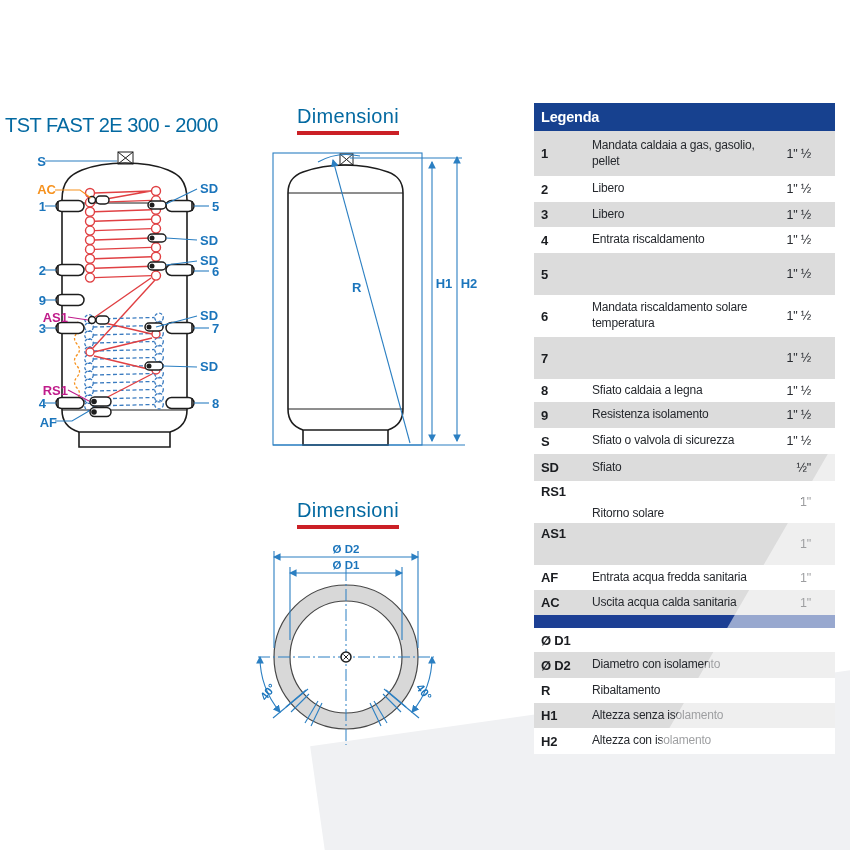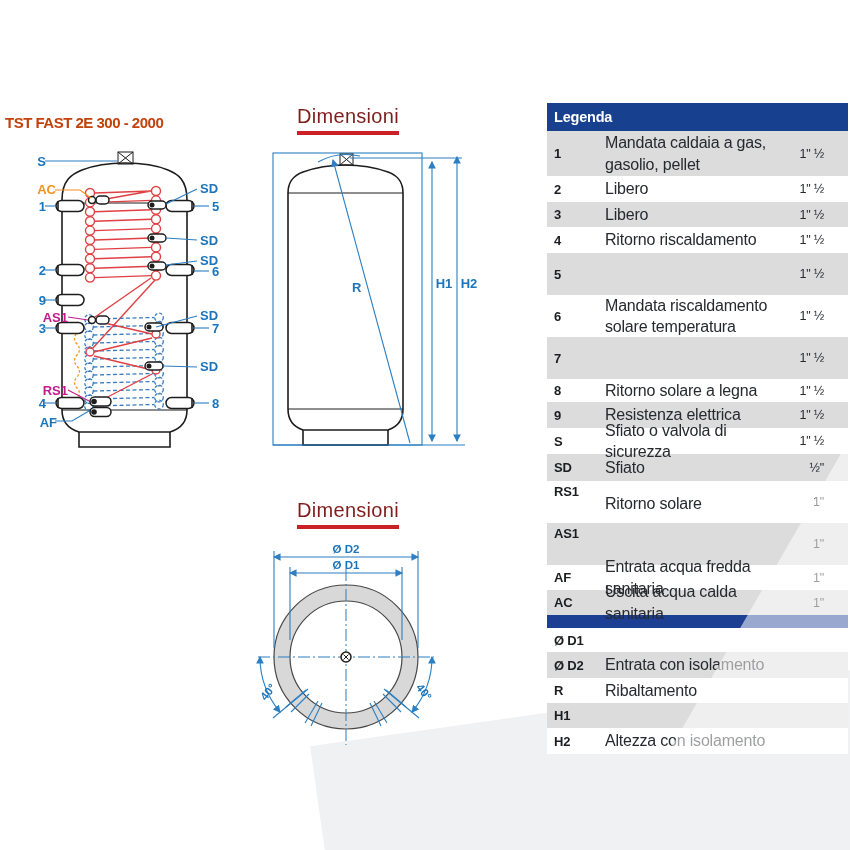--- a/index.html
+++ b/index.html
@@ -1,22 +1,22 @@
 <!DOCTYPE html>
 <html><head>
 <meta charset="utf-8">
 <style>
   html,body{margin:0;padding:0;background:#ffffff;}
   .page{position:relative;width:850px;height:850px;overflow:hidden;
         font-family:"Liberation Sans","DejaVu Sans",sans-serif;background:#ffffff;}
   .swoosh{position:absolute;right:-120px;bottom:-180px;width:640px;height:330px;
           background:#f0f1f3;transform:rotate(-8deg);}
-  .page-title{position:absolute;left:5px;top:114px;font-size:15px;font-weight:700;
-              letter-spacing:-0.5px;color:#c2410c;white-space:nowrap;}
-  .dim-heading{position:absolute;width:160px;text-align:center;color:#7f1d1d;
+  .page-title{position:absolute;left:5px;top:114px;font-size:20px;font-weight:400;
+              letter-spacing:-0.5px;color:#0369a1;white-space:nowrap;}
+  .dim-heading{position:absolute;width:160px;text-align:center;color:#0369a1;
                font-size:20px;font-weight:500;letter-spacing:0.3px;}
   .dim-heading .bar{margin:3px auto 0;width:102px;height:4px;background:#cb2026;}
   .dh1{left:268px;top:105px;}
   .dh2{left:268px;top:499px;}
 
   svg{position:absolute;left:0;top:0;}
   .tline{stroke:#1d1d1d;stroke-width:1.6;fill:none;}
   .tthin{stroke:#1d1d1d;stroke-width:1;fill:none;}
   .noz{stroke:#1d1d1d;stroke-width:1.5;fill:#ffffff;}
   .coil-red{stroke:#e04043;stroke-width:1.4;fill:none;}
@@ -28,31 +28,31 @@
   .lead-o{stroke:#f6921e;stroke-width:1.1;fill:none;}
   .lead-m{stroke:#c01c8b;stroke-width:1.1;fill:none;}
   .dimline{stroke:#2b7fc2;stroke-width:1.1;fill:none;}
   .cdash{stroke:#2b7fc2;stroke-width:1;fill:none;stroke-dasharray:12 3 2 3;}
   .dlab{font:bold 13px "Liberation Sans","DejaVu Sans",sans-serif;fill:#1b75bc;}
   .dlab.mag{fill:#c01c8b;} .dlab.org{fill:#f6921e;}
   .dsm{font:bold 11.5px "Liberation Sans","DejaVu Sans",sans-serif;fill:#1b75bc;}
   .ring{fill:#d8d8d8;stroke:#474747;stroke-width:1.2;}
   .ringin{fill:#ffffff;stroke:#474747;stroke-width:1.2;}
 
-  .legend{position:absolute;left:547px;top:103px;width:301px;color:#26292e;}
+  .legend{position:absolute;left:534px;top:103px;width:301px;color:#26292e;}
   .lhead{height:28px;background:#17418f;color:#ffffff;font-size:14.5px;font-weight:700;
          display:flex;align-items:center;padding-left:7px;box-sizing:border-box;letter-spacing:-0.2px;}
   .lrow{display:flex;align-items:center;letter-spacing:-0.2px;}
   .lrow .k{width:58px;padding-left:7px;font-weight:700;font-size:13px;color:#1b1d21;box-sizing:border-box;flex:none;}
-  .lrow .d{width:166px;font-size:16px;line-height:1.32;flex:none;}
+  .lrow .d{width:166px;font-size:12px;line-height:1.32;flex:none;}
   .lrow .s{flex:1;text-align:right;padding-right:24px;font-size:12.5px;}
   .g{background:#dcdcdc;} .w{background:#ffffff;}
   .kt{align-items:flex-start;}
   .kt .k{padding-top:3px;}
-  .kt .d{align-self:flex-end;padding-bottom:9px;}
+  .kt .d{align-self:flex-end;padding-bottom:1px;}
   .divbar{height:13px;background:#1c3f94;}
   .wedge{position:absolute;left:0;top:0;width:100%;height:100%;pointer-events:none;
          background:rgba(255,255,255,0.55);
          clip-path:polygon(100% 52%,100% 100%,40% 100%);}
   .h45{height:45px;} .h42{height:42px;} .h27{height:27px;} .h26{height:26px;}
   .h25{height:25px;} .h24{height:24px;} .h23{height:23px;}
 </style>
 </head>
 <body>
 
@@ -313,44 +313,44 @@
       <div class="d">Libero</div>
       <div class="s">1" ½</div>
     </div>
     <div class="lrow g h25">
       <div class="k">3</div>
       <div class="d">Libero</div>
       <div class="s">1" ½</div>
     </div>
     <div class="lrow w h26">
       <div class="k">4</div>
-      <div class="d">Ritorno riscaldamento</div>
+      <div class="d">Entrata riscaldamento</div>
       <div class="s">1" ½</div>
     </div>
     <div class="lrow g h42">
       <div class="k">5</div>
       <div class="s">1" ½</div>
     </div>
     <div class="lrow w h42">
       <div class="k">6</div>
       <div class="d">Mandata riscaldamento solare temperatura</div>
       <div class="s">1" ½</div>
     </div>
     <div class="lrow g h42">
       <div class="k">7</div>
       <div class="s">1" ½</div>
     </div>
     <div class="lrow w h23">
       <div class="k">8</div>
-      <div class="d">Ritorno solare a legna</div>
+      <div class="d">Sfiato caldaia a legna</div>
       <div class="s">1" ½</div>
     </div>
     <div class="lrow g h26">
       <div class="k">9</div>
-      <div class="d">Resistenza elettrica</div>
+      <div class="d">Resistenza isolamento</div>
       <div class="s">1" ½</div>
     </div>
     <div class="lrow w h26">
       <div class="k">S</div>
       <div class="d">Sfiato o valvola di sicurezza</div>
       <div class="s">1" ½</div>
     </div>
     <div class="lrow g h27">
       <div class="k">SD</div>
       <div class="d">Sfiato</div>
@@ -376,28 +376,29 @@
       <div class="s">1"</div>
     </div>
 
     <div class="divbar"></div>
 
     <div class="lrow w h24">
       <div class="k">Ø D1</div>
     </div>
     <div class="lrow g h26">
       <div class="k">Ø D2</div>
-      <div class="d" style="width:230px;">Entrata con isolamento</div>
+      <div class="d" style="width:230px;">Diametro con isolamento</div>
     </div>
     <div class="lrow w h25">
       <div class="k">R</div>
       <div class="d" style="width:230px;">Ribaltamento</div>
     </div>
     <div class="lrow g h25">
       <div class="k">H1</div>
+      <div class="d" style="width:230px;">Altezza senza isolamento</div>
     </div>
     <div class="lrow w h26">
       <div class="k">H2</div>
       <div class="d" style="width:230px;">Altezza con isolamento</div>
     </div>
 
     <div class="wedge"></div>
   </div>
 </div>
 

